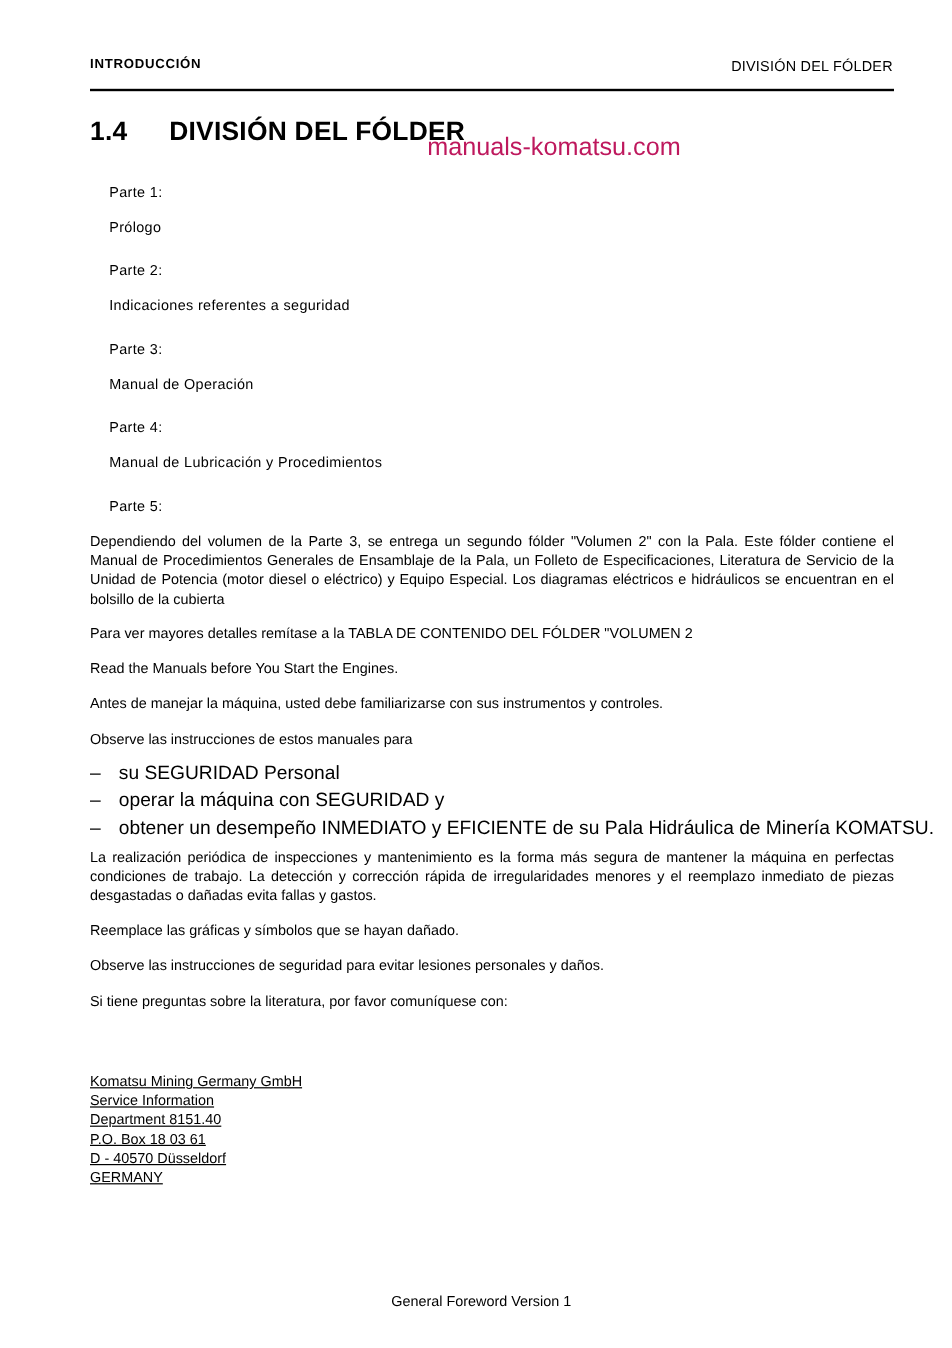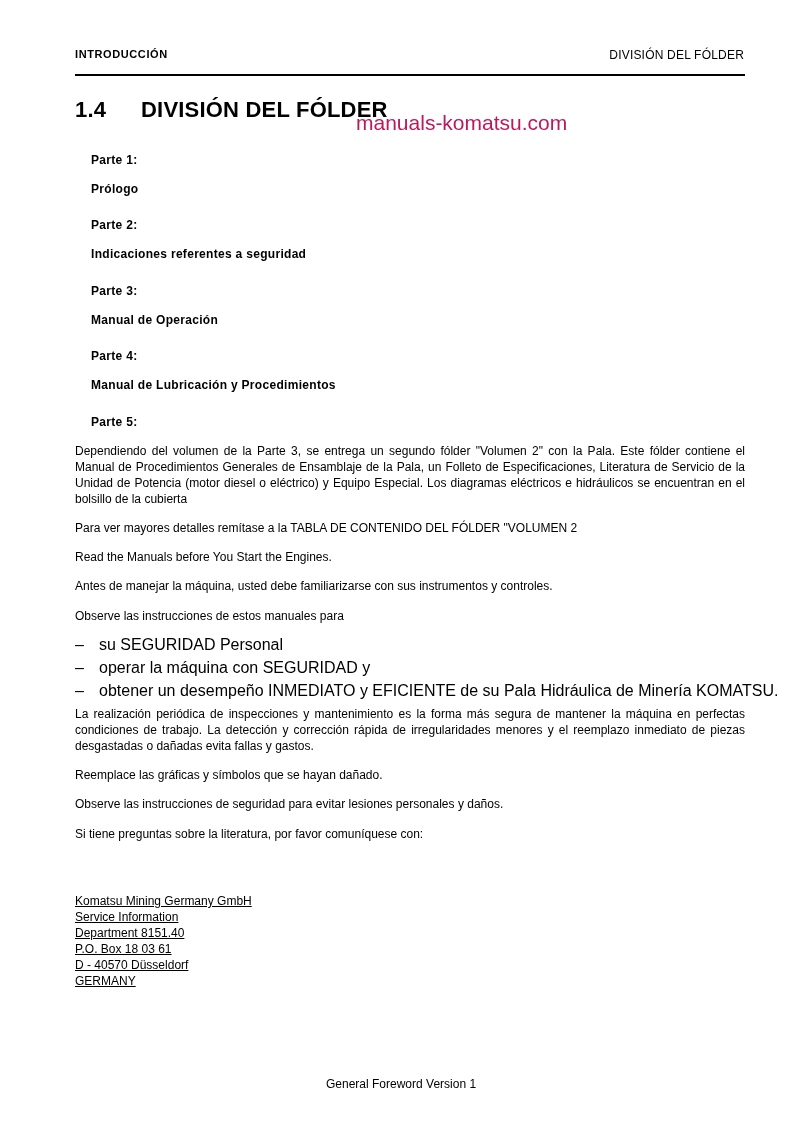--- a/index.html
+++ b/index.html
@@ -27,21 +27,21 @@
     }
     .title .num { display: inline-block; width: 66px; }
     .watermark {
       position: absolute; left: 356px; top: 111px;
       font-size: 21px; color: #be185d; white-space: nowrap;
     }
     .t {
       position: absolute; left: 75px;
       font-size: 12px; line-height: 16px; white-space: nowrap;
     }
-    .b { font-weight: bold; letter-spacing: 0.3px; padding-left: 16px; }
+    .b { font-weight: normal; letter-spacing: 0.3px; padding-left: 16px; }
     .para {
       position: absolute; left: 75px; width: 670px;
       font-size: 12px; line-height: 16px;
       text-align: justify;
     }
     .bullet {
       position: absolute; left: 75px;
       font-size: 16px; line-height: 16px; white-space: nowrap;
     }
     .bullet .dash { display: inline-block; width: 24px; }

